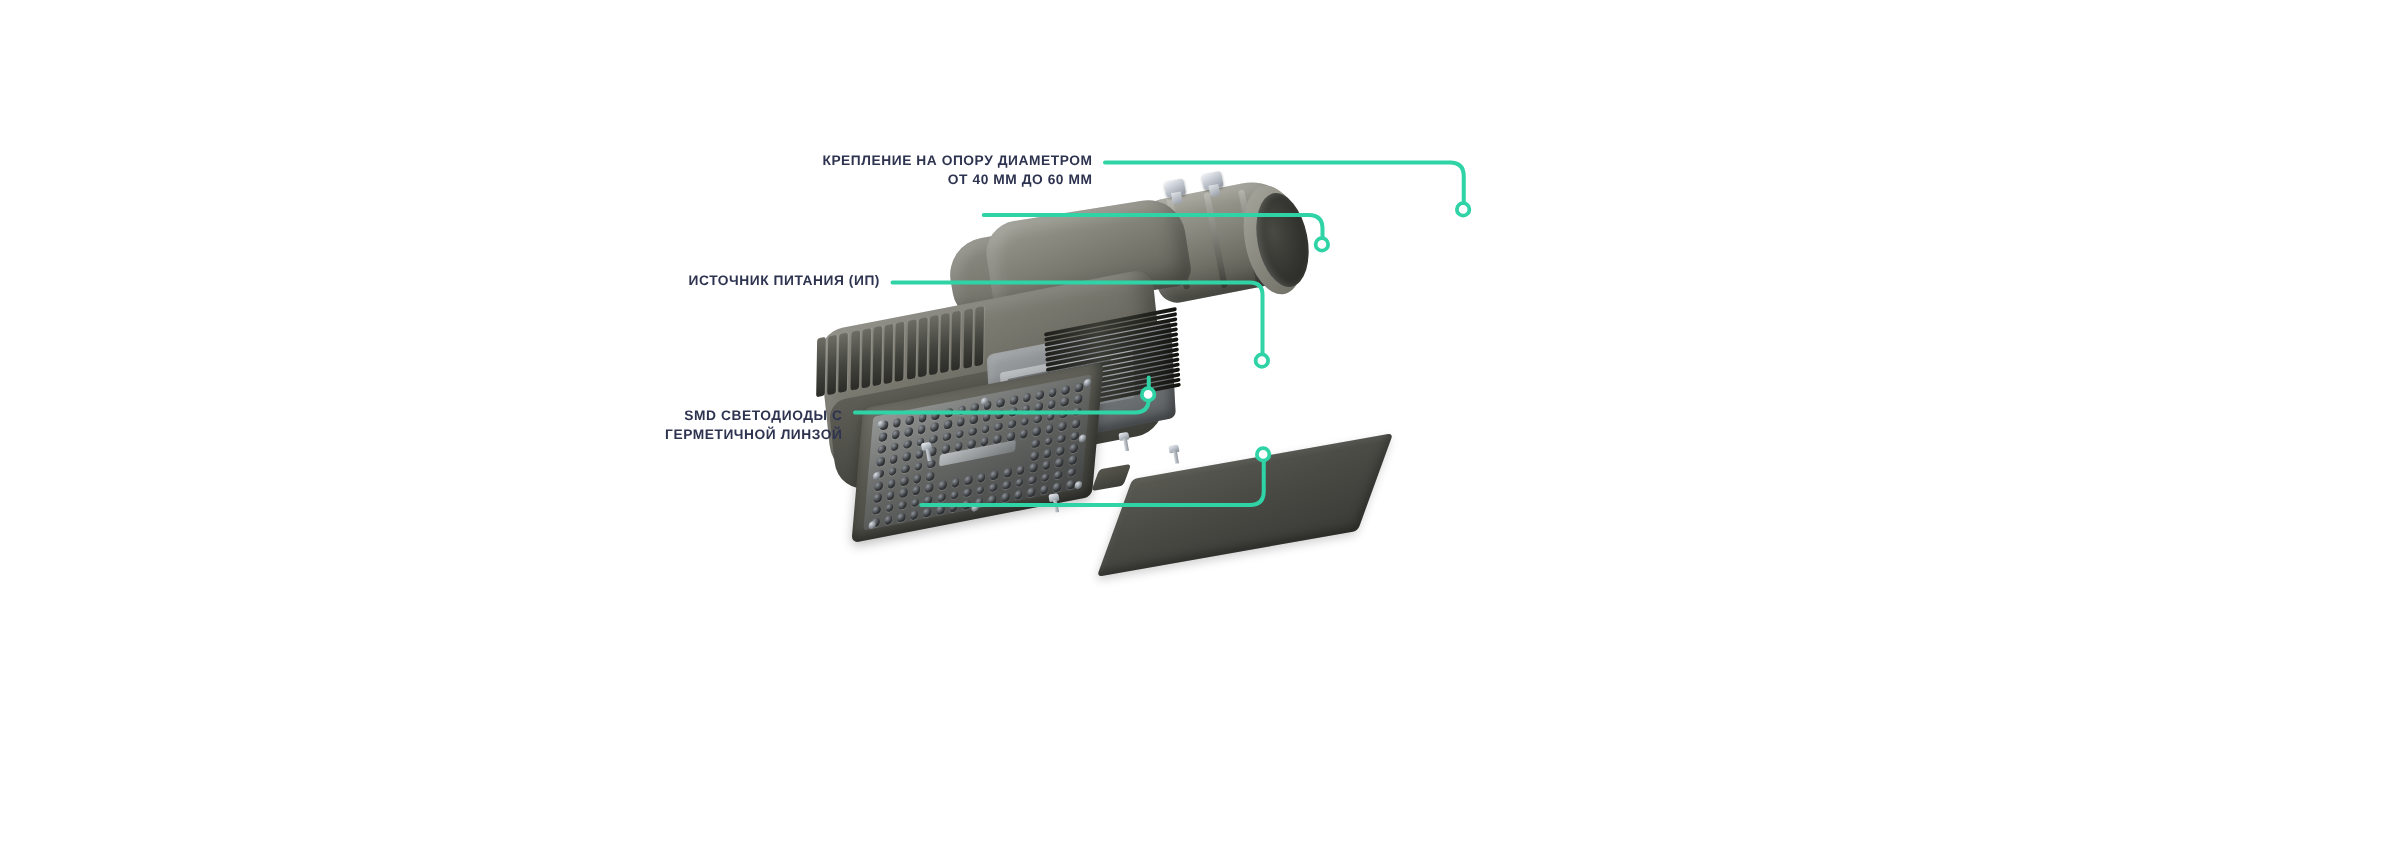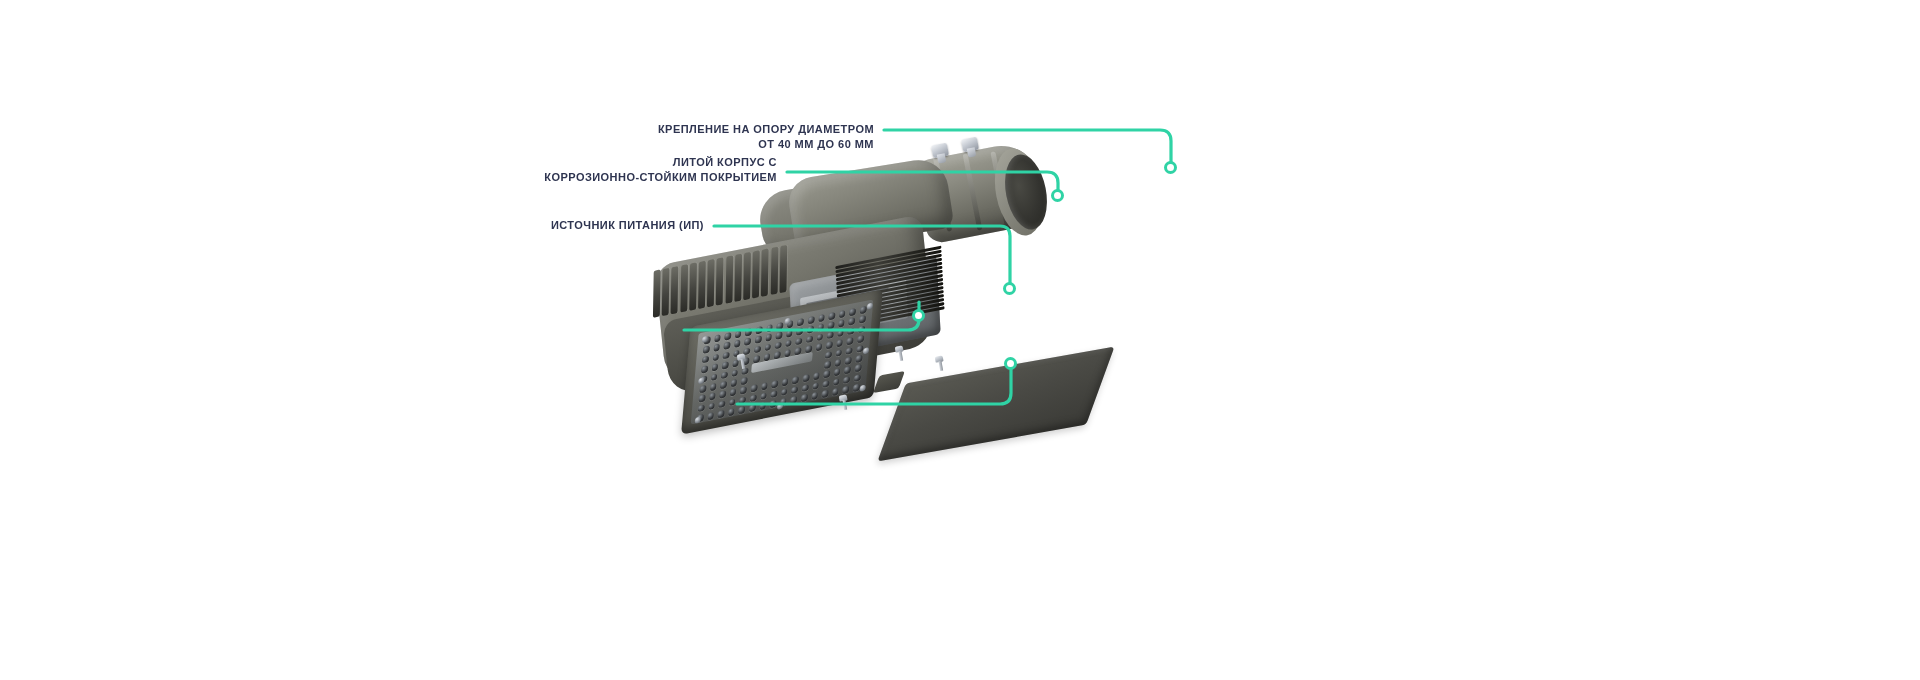--- a/index.html
+++ b/index.html
@@ -417,20 +417,20 @@
 
   <div class="dot" style="left:1164px;top:161px;"></div>
   <div class="dot" style="left:1051px;top:189px;"></div>
   <div class="dot" style="left:1003px;top:282px;"></div>
   <div class="dot" style="left:912px;top:309px;"></div>
   <div class="dot" style="left:1004px;top:357px;"></div>
 
   <div class="callout-text" style="left:584px;top:122px;width:290px;">КРЕПЛЕНИЕ НА ОПОРУ ДИАМЕТРОМ
 ОТ 40 ММ ДО 60 ММ</div>
 
-  <div class="callout-text" style="left:487px;top:155px;width:290px;">ЛИТОЙ КОРПУС С
-КОРРОЗИОННО-СТОЙКИМ ПОКРЫТИЕМ</div>
 
   <div class="callout-text" style="left:454px;top:218px;width:250px;">ИСТОЧНИК ПИТАНИЯ (ИП)</div>
 
+  <div class="callout-text" style="left:424px;top:326px;width:250px;">SMD СВЕТОДИОДЫ С
+ГЕРМЕТИЧНОЙ ЛИНЗОЙ</div>
 
 
 </div>
 
 </body></html>

